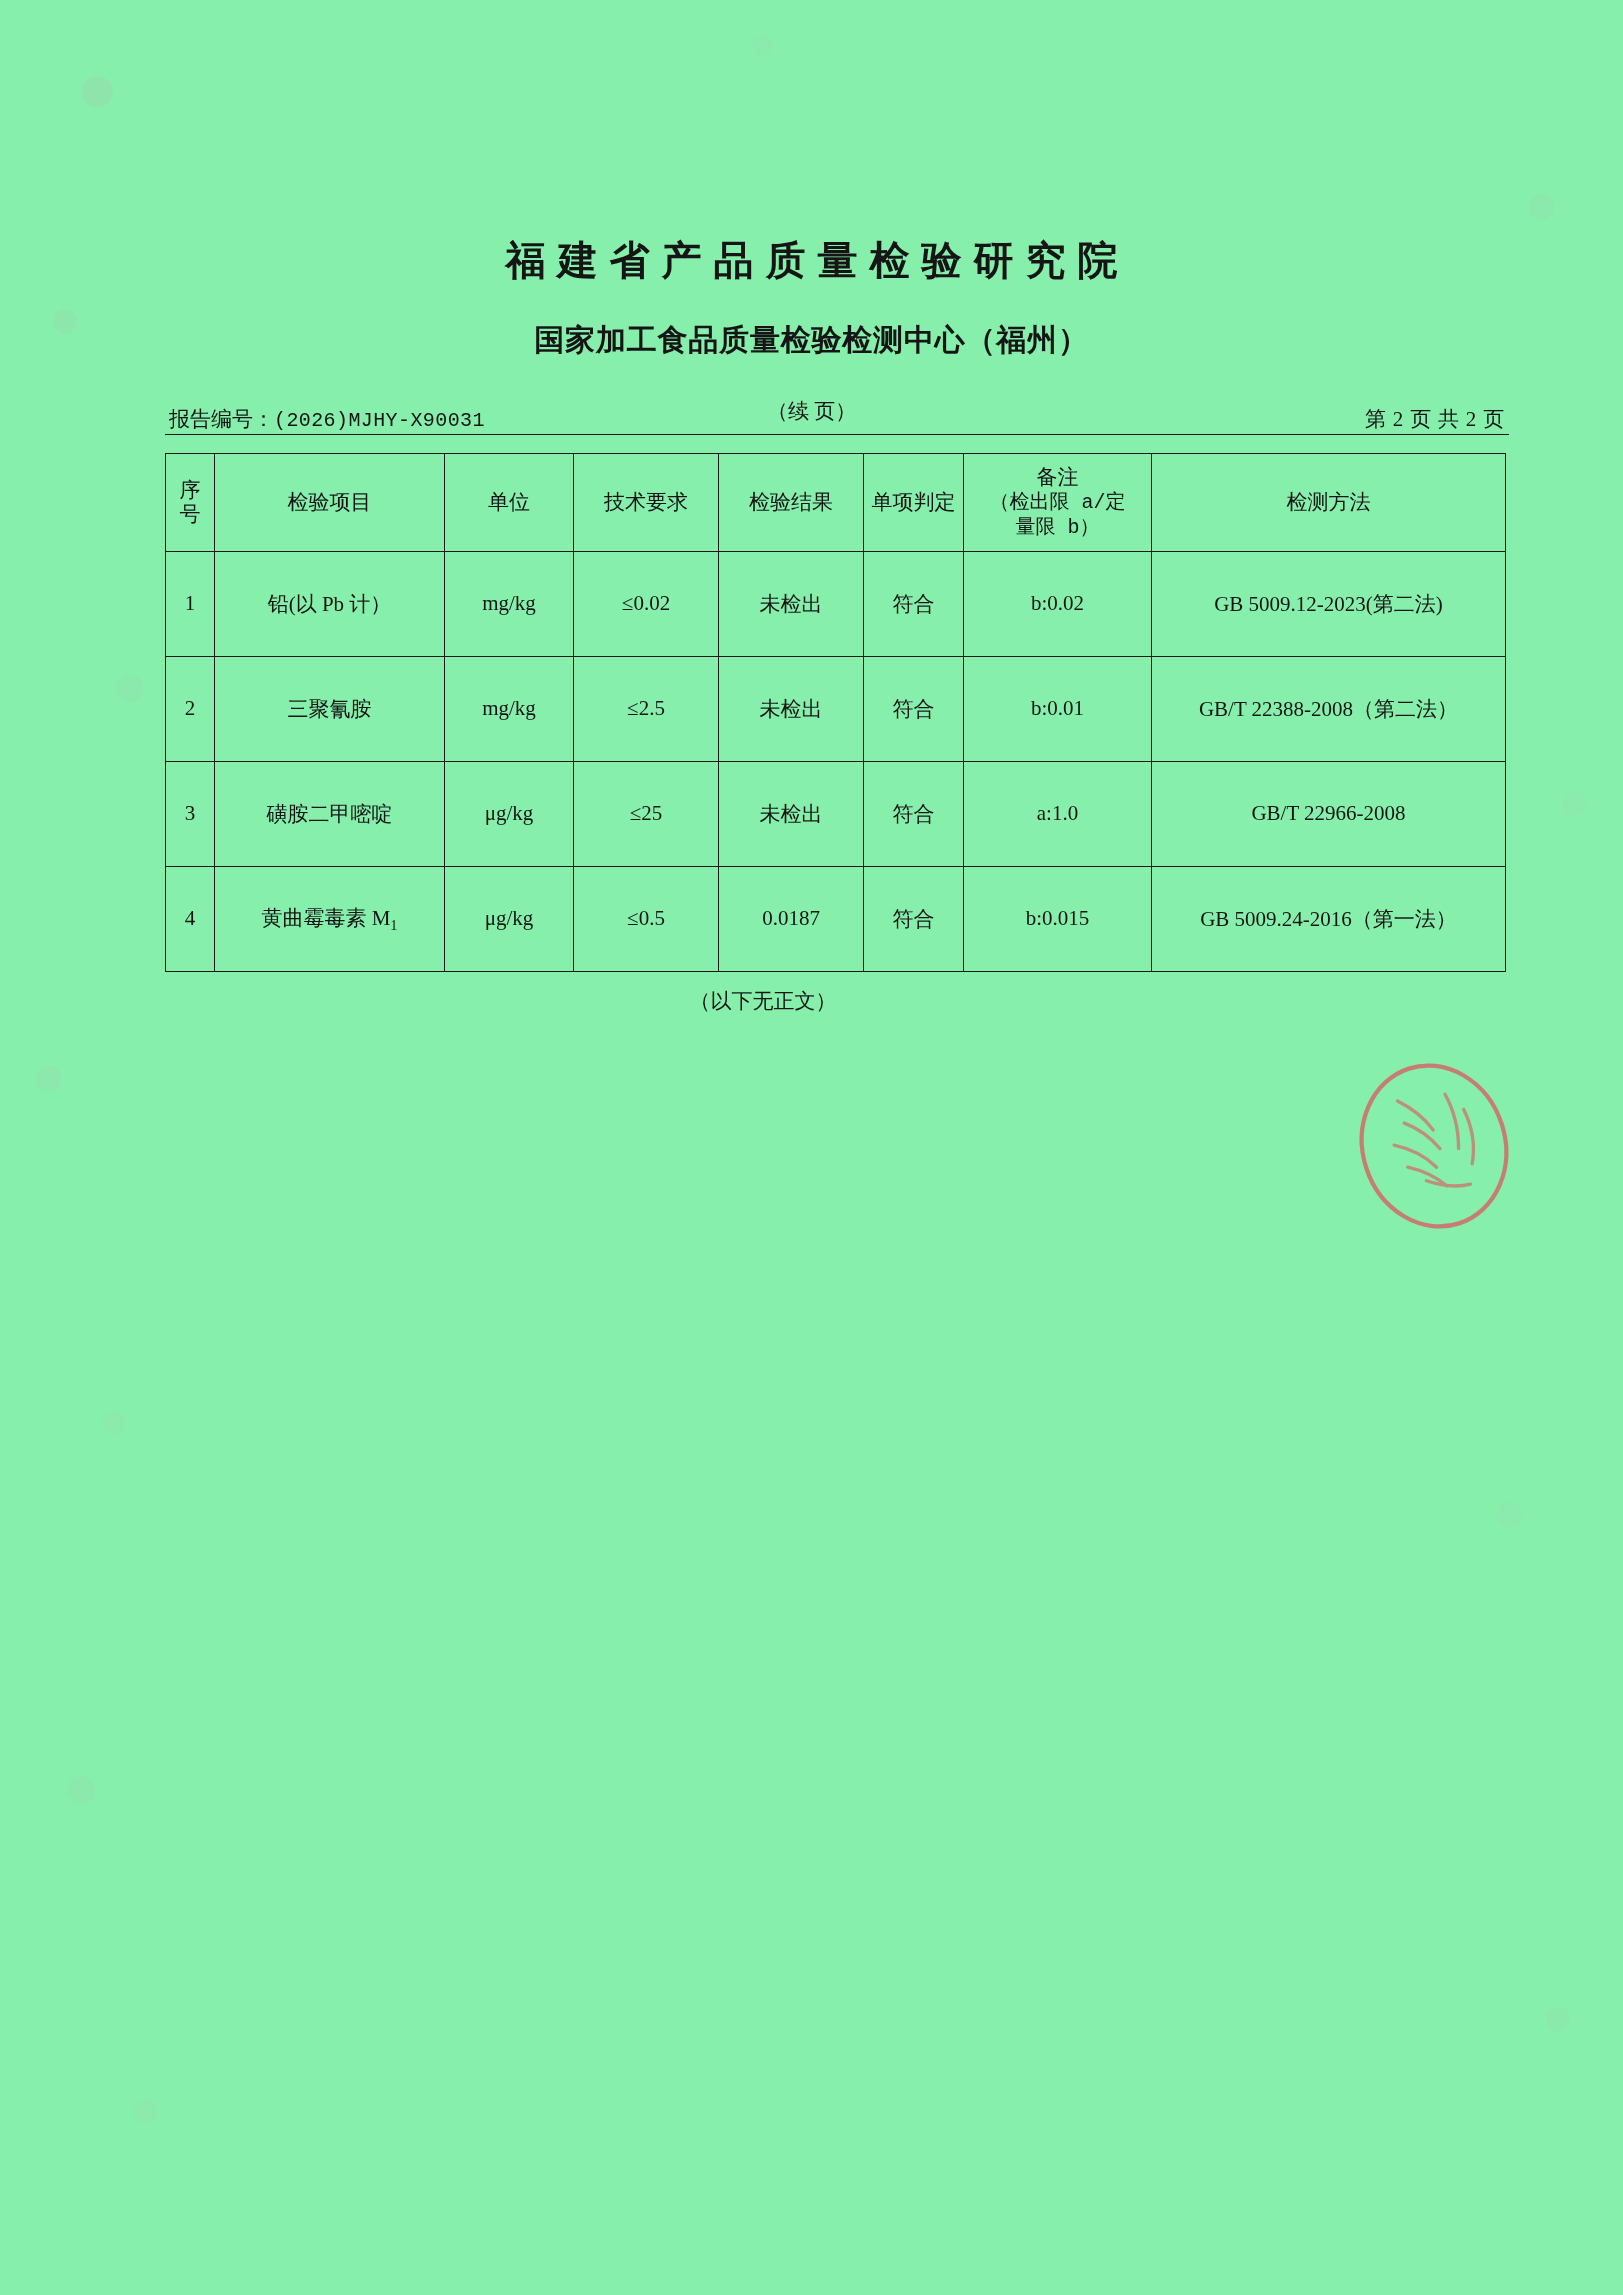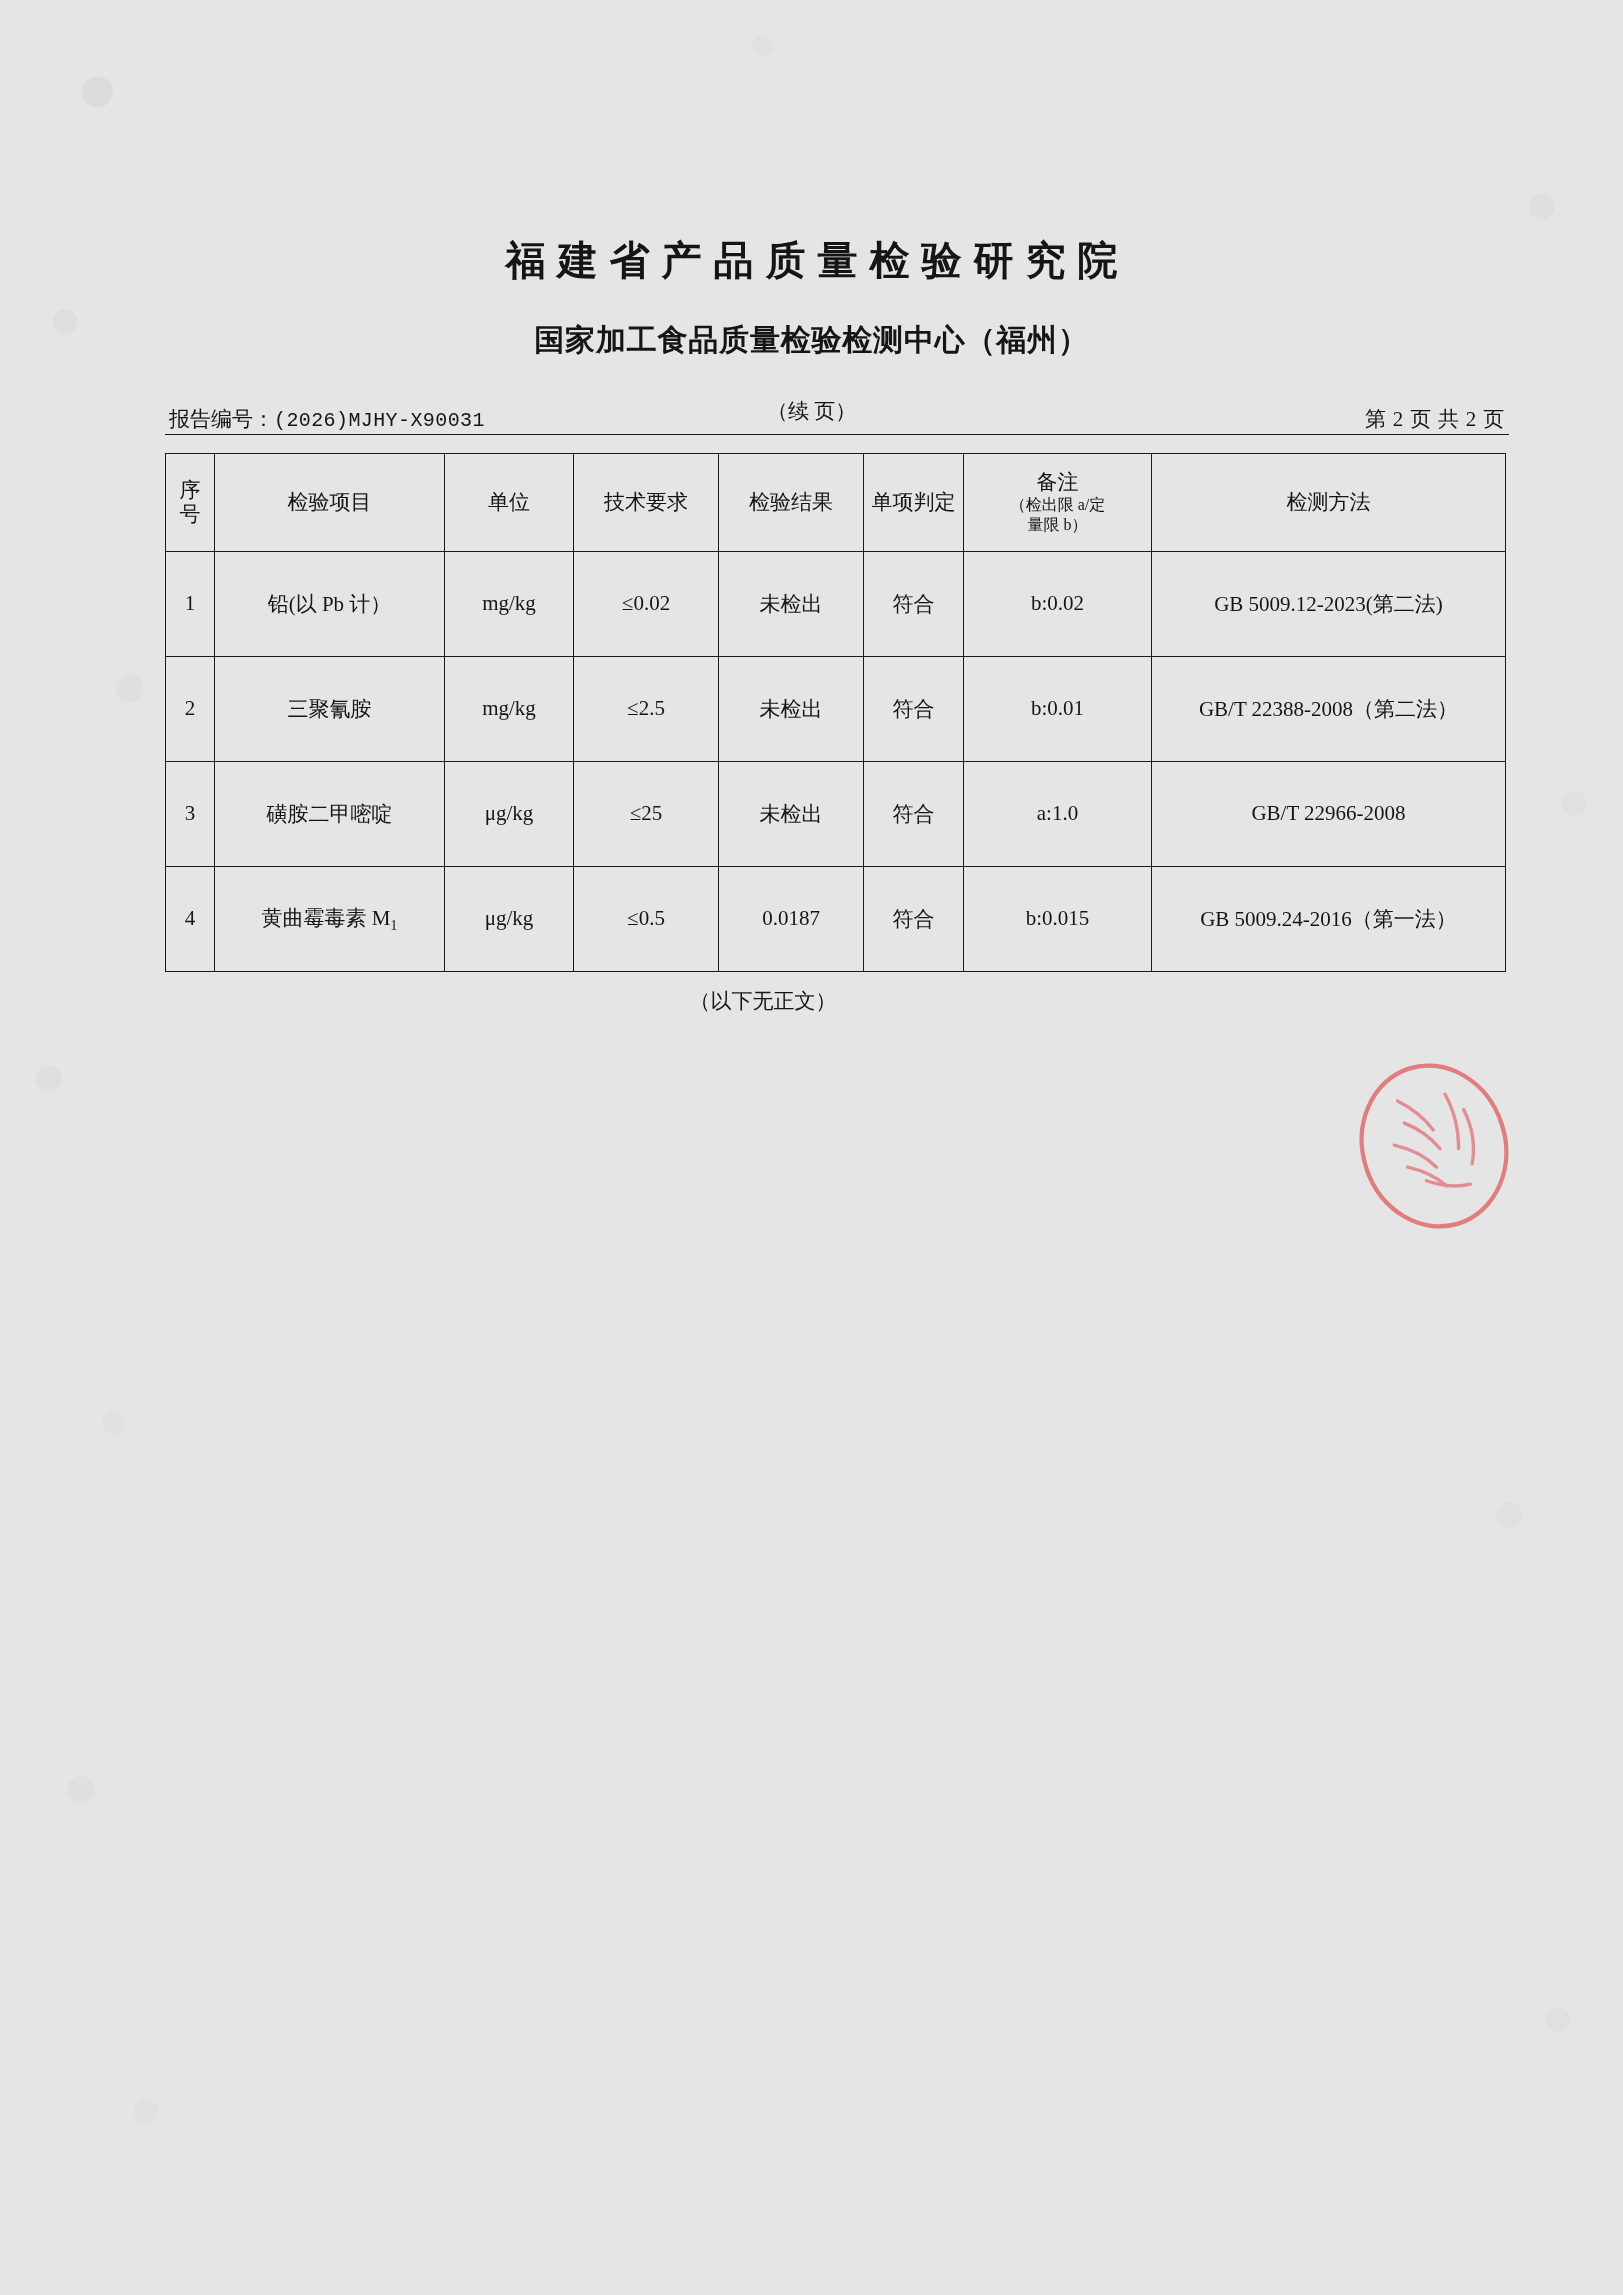--- a/index.html
+++ b/index.html
@@ -7,21 +7,21 @@
     padding: 0;
     background: #c8c8c8;
   }
   body {
     font-family: "Liberation Serif", "DejaVu Serif", serif;
   }
   .page {
     position: relative;
     width: 1623px;
     height: 2295px;
-    background: #e5e5e5;
+    background: #86efac;
     overflow: hidden;
   }
   
   .paper-noise {
     position: absolute;
     inset: 0;
     background:
       radial-gradient(circle at 6% 4%, rgba(180,185,175,0.20) 0 15px, transparent 16px),
       radial-gradient(circle at 4% 14%, rgba(180,185,175,0.14) 0 12px, transparent 12.7px),
       radial-gradient(circle at 8% 30%, rgba(180,185,175,0.12) 0 13.5px, transparent 14.4px),
@@ -141,21 +141,21 @@
     height: 104px;
   }
   .c-no      { width: 49px; }
   .c-item    { width: 230px; }
   .c-unit    { width: 129px; }
   .c-req     { width: 145px; }
   .c-result  { width: 145px; }
   .c-judge   { width: 100px; }
   .c-remark  { width: 188px; }
   .c-method  { width: 354px; }
-  .hdr-small { font-size: 16px; }
+  .hdr-small { font-size: 20px; font-family: Liberation Mono, monospace; }
   .cell-item { font-size: 21px; }
   .cell-mono { font-family: "Liberation Serif", "DejaVu Serif", serif; }
   .sub1 { font-size: 14.4px; vertical-align: sub; }
 
   .below-note {
     width: 1387px;
     margin: 15px auto 16px auto;
     padding-left: 47px;
     box-sizing: border-box;
     text-align: center;

